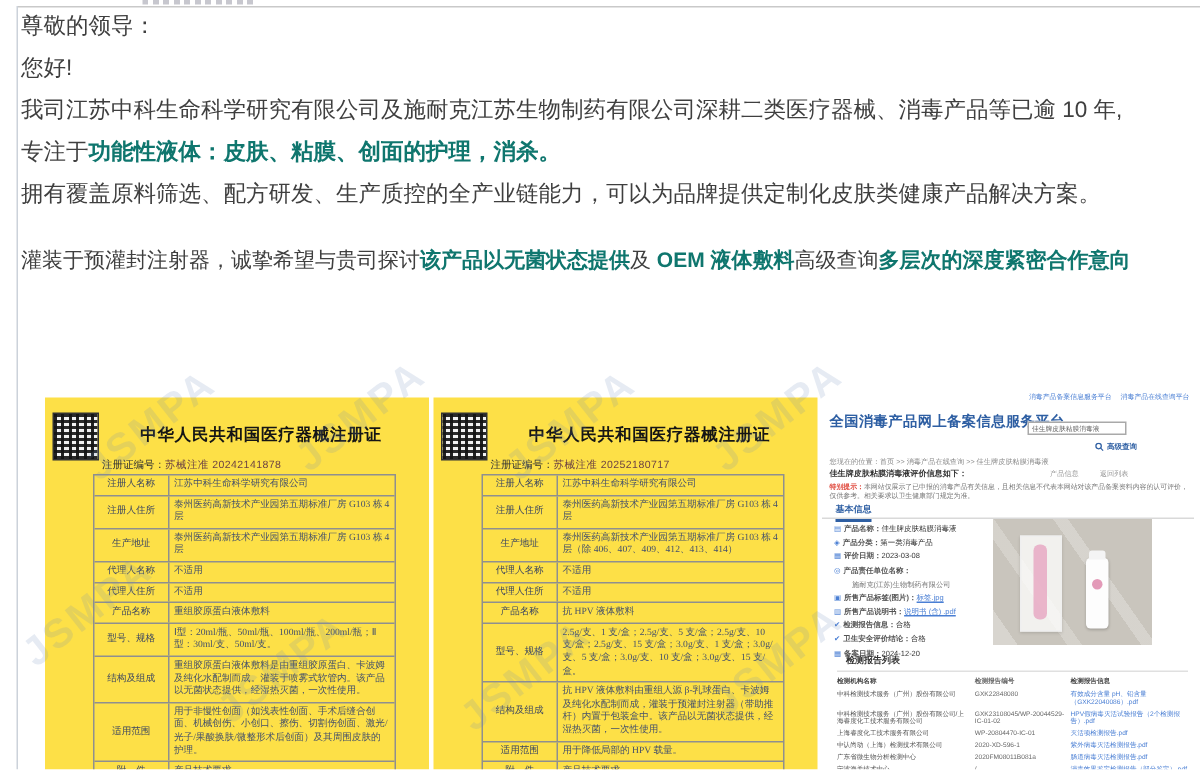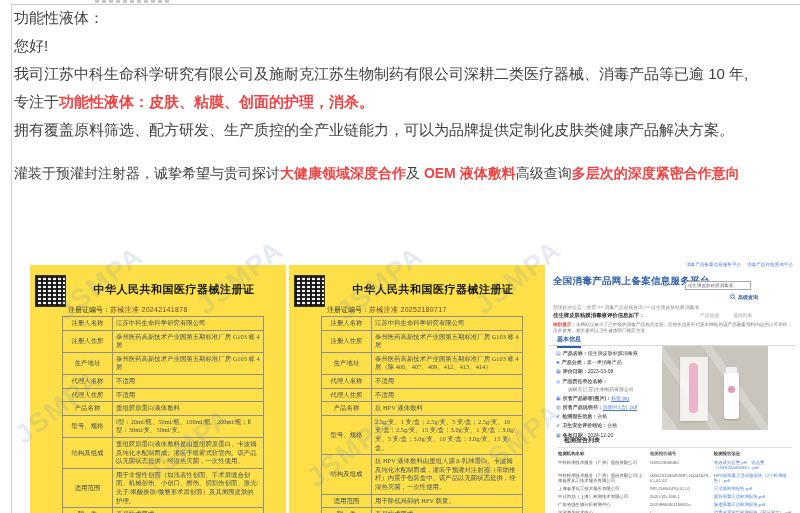--- a/index.html
+++ b/index.html
@@ -8,21 +8,21 @@
     background:#fff;font-family:"Liberation Sans",sans-serif;
   }
   
   .top-rule{position:absolute;left:12px;top:4px;right:0;height:1px;background:#c9c9c9}
   .left-rule{position:absolute;left:11px;top:4px;bottom:0;width:1px;background:#ccd2da}
   .top-frag{position:absolute;left:95px;top:0;width:75px;height:3px;
     background:repeating-linear-gradient(90deg,#b9b9c2 0 4px,transparent 4px 7px);opacity:.8}
   
   .letter{position:absolute;left:14px;top:9px;right:8px;color:#3f3f3f}
   .para{font-size:15px;line-height:17px;margin:0 0 11px 0;white-space:nowrap}
-  .para .b{font-weight:bold;color:#ef4444}
+  .para .b{font-weight:bold;color:#0f766e}
   .para:last-child{font-size:14px;margin-top:27px}
   
   .cert{position:absolute;top:265px;width:256px;height:248px;background:#fde047;overflow:hidden}
   .cert1{left:30px}.cert2{left:289px}
   .qr{position:absolute;left:6px;top:11px;width:29px;height:30px;
     background:
       repeating-linear-gradient(0deg,rgba(20,20,20,.9) 0 2px,transparent 2px 4px),
       repeating-linear-gradient(90deg,#222 0 2px,#f2f2f2 2px 5px);
     outline:1px solid #333}
   .cert-title{position:absolute;left:38px;top:17px;width:212px;text-align:center;
@@ -84,26 +84,26 @@
   .mag{display:inline-block}
 </style>
 </head>
 <body>
 
 <div class="top-frag"></div>
 <div class="top-rule"></div>
 <div class="left-rule"></div>
 
 <div class="letter">
-    <div class="para"><span>功能性液体：</span></div>
+    <div class="para"><span>尊敬的领导：</span></div>
     <div class="para"><span>您好!</span></div>
     <div class="para"><span>我司江苏中科生命科学研究有限公司及施耐克江苏生物制药有限公司深耕二类医疗器械、消毒产品等已逾 10 年,</span></div>
     <div class="para"><span>专注于</span><span class="b">功能性液体：皮肤、粘膜、创面的护理，消杀。</span></div>
     <div class="para"><span>拥有覆盖原料筛选、配方研发、生产质控的全产业链能力，可以为品牌提供定制化皮肤类健康产品解决方案。</span></div>
-    <div class="para"><span>灌装于预灌封注射器，诚挚希望与贵司探讨</span><span class="b">大健康领域深度合作</span><span>及 </span><span class="b">OEM 液体敷料</span><span>高级查询</span><span class="b">多层次的深度紧密合作意向</span></div>
+    <div class="para"><span>灌装于预灌封注射器，诚挚希望与贵司探讨</span><span class="b">该产品以无菌状态提供</span><span>及 </span><span class="b">OEM 液体敷料</span><span>高级查询</span><span class="b">多层次的深度紧密合作意向</span></div>
   </div>
 
 <div class="cert cert1">
   <div class="qr"></div>
   <div class="cert-title">中华人民共和国医疗器械注册证</div>
   <div class="cert-reg">
     <span>注册证编号：</span><span class="num">苏械注准 20242141878</span>
   </div>
   <div class="cert-table">
       <div class="crow">

